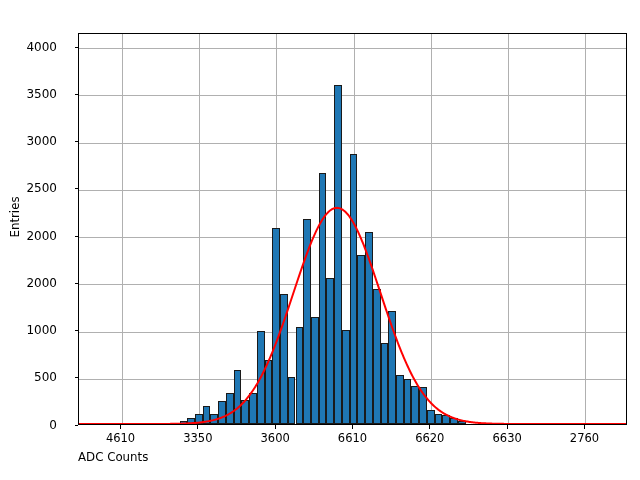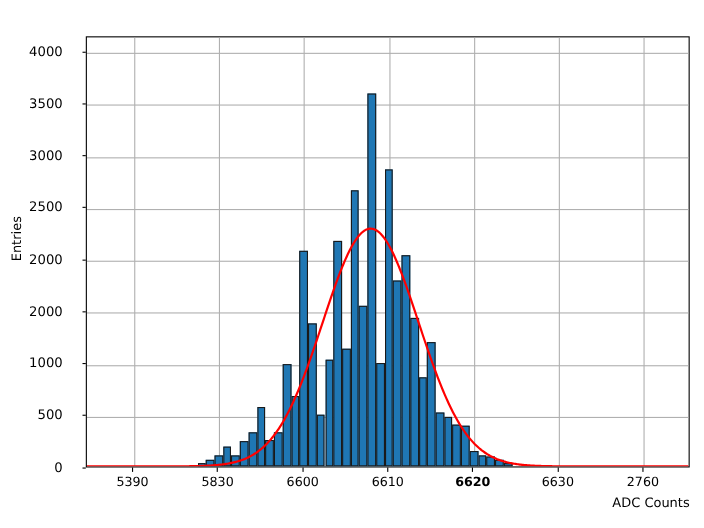--- a/index.html
+++ b/index.html
@@ -94,21 +94,21 @@
     font-size: 11.5px;
     color: #000000;
     white-space: nowrap;
     width: 60px;
   }
   #xlabel {
     position: absolute;
     left: 78px;
     top: 450px;
     width: 549px;
-    text-align: right;
+    text-align: left;
     font-size: 11.8px;
     color: #000000;
   }
   #ylabel {
     position: absolute;
     left: -75px;
     top: 210px;
     width: 180px;
     text-align: center;
     font-size: 11.8px;
@@ -238,29 +238,29 @@
       <div class="ytick-label" style="top: 181.355px;">2500</div>
       <div class="ytick-mark" style="top: 141.127px;"></div>
       <div class="ytick-label" style="top: 134.127px;">3000</div>
       <div class="ytick-mark" style="top: 93.8976px;"></div>
       <div class="ytick-label" style="top: 86.8976px;">3500</div>
       <div class="ytick-mark" style="top: 46.6687px;"></div>
       <div class="ytick-label" style="top: 39.6687px;">4000</div>
     </div>
   <div id="xticks-layer">
       <div class="xtick-mark" style="left: 120.028px;"></div>
-      <div class="xtick-label" style="left: 90.5282px;">5390</div>
+      <div class="xtick-label" style="left: 90.5282px;">4610</div>
       <div class="xtick-mark" style="left: 197.352px;"></div>
-      <div class="xtick-label" style="left: 167.852px;">5830</div>
+      <div class="xtick-label" style="left: 167.852px;">3350</div>
       <div class="xtick-mark" style="left: 274.676px;"></div>
-      <div class="xtick-label" style="left: 245.176px;">6600</div>
+      <div class="xtick-label" style="left: 245.176px;">3600</div>
       <div class="xtick-mark" style="left: 352px;"></div>
       <div class="xtick-label" style="left: 322.5px;">6610</div>
       <div class="xtick-mark" style="left: 429.324px;"></div>
-      <div class="xtick-label" style="left: 399.824px; font-weight: bold;">6620</div>
+      <div class="xtick-label" style="left: 399.824px;">6620</div>
       <div class="xtick-mark" style="left: 506.648px;"></div>
       <div class="xtick-label" style="left: 477.148px; text-align: center;">6630</div>
       <div class="xtick-mark" style="left: 583.972px;"></div>
       <div class="xtick-label" style="left: 554.472px;">2760</div>
     </div>
 
   <div id="xlabel">ADC Counts</div>
   <div id="ylabel">Entries</div>
 
 

